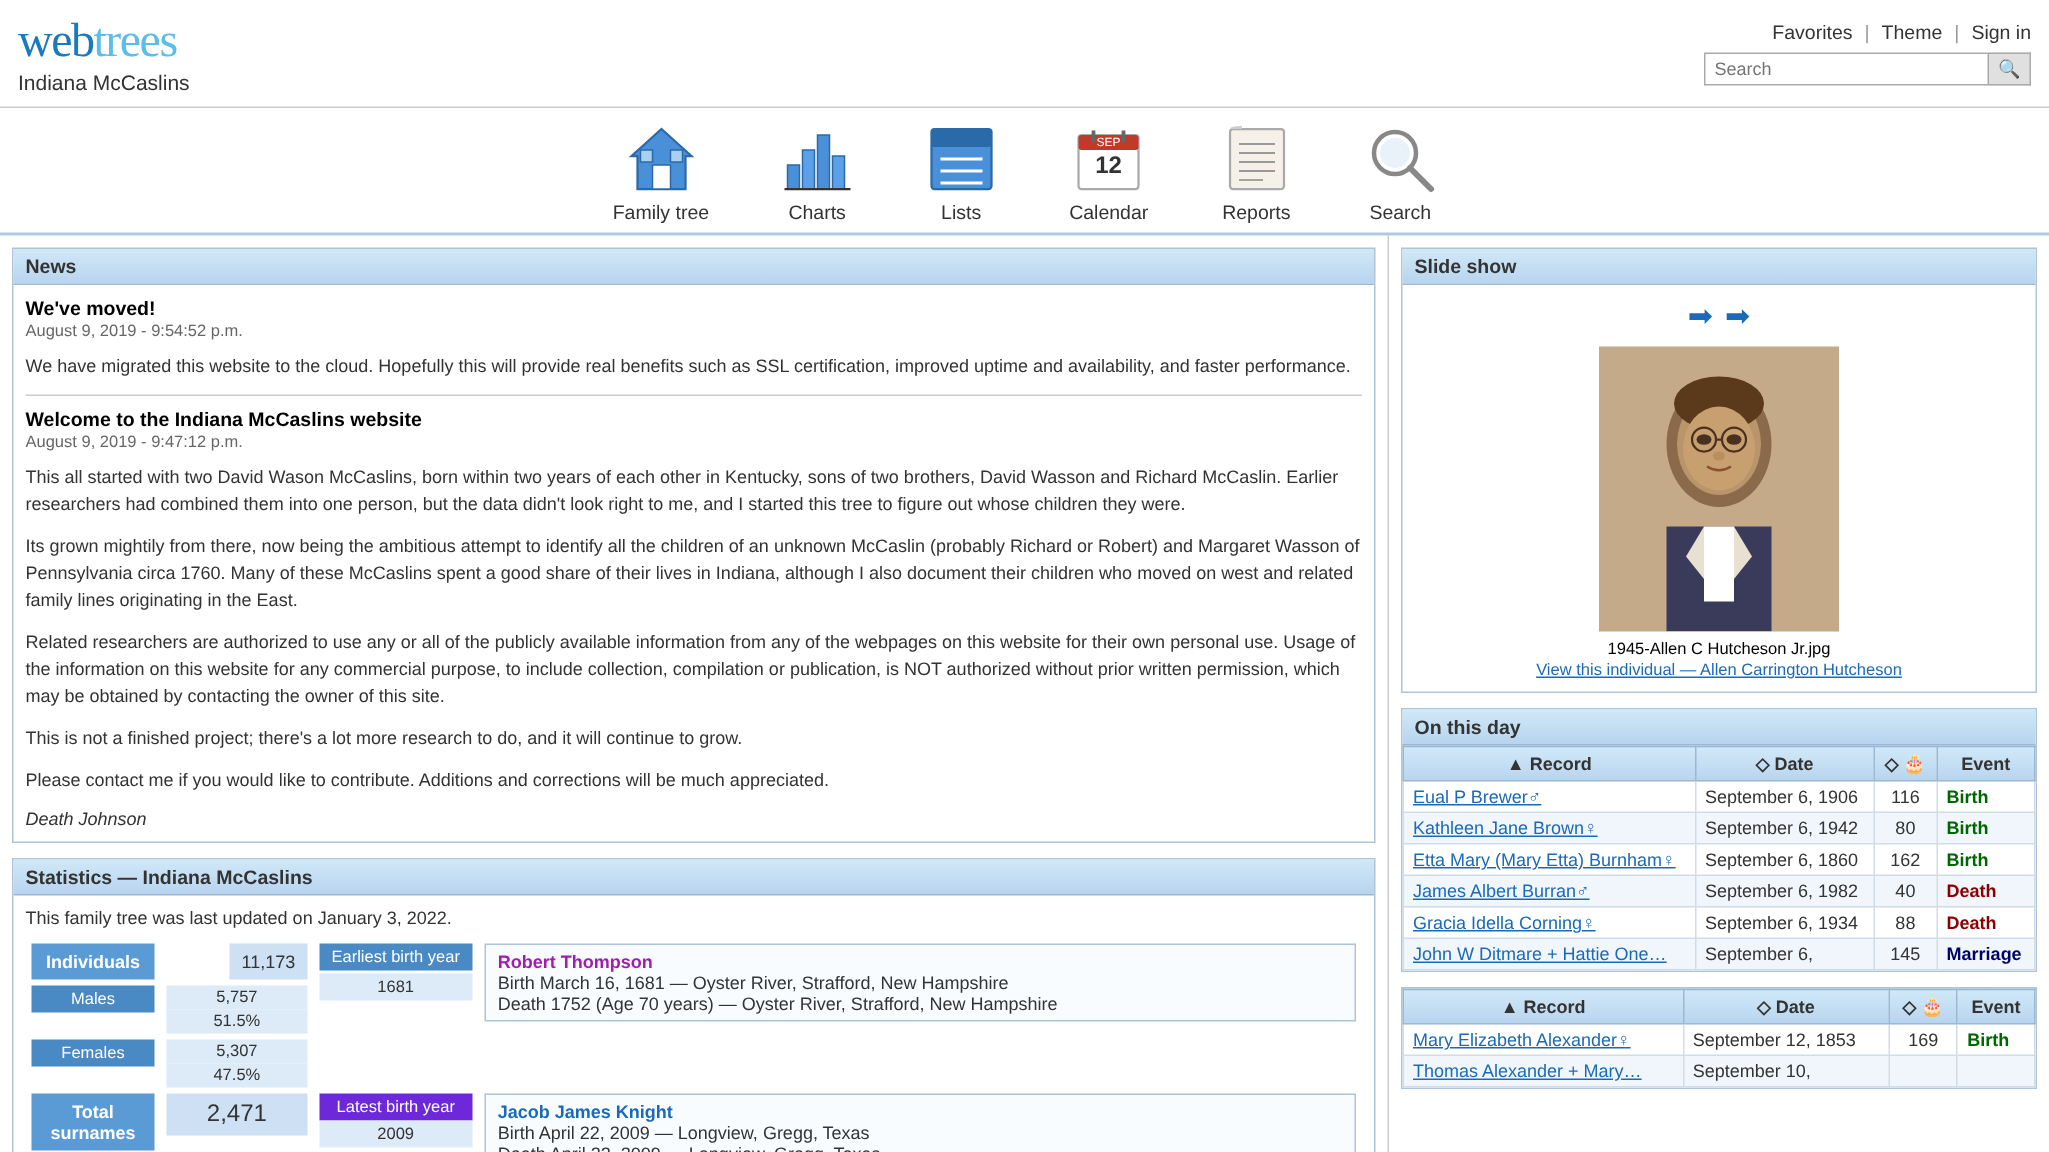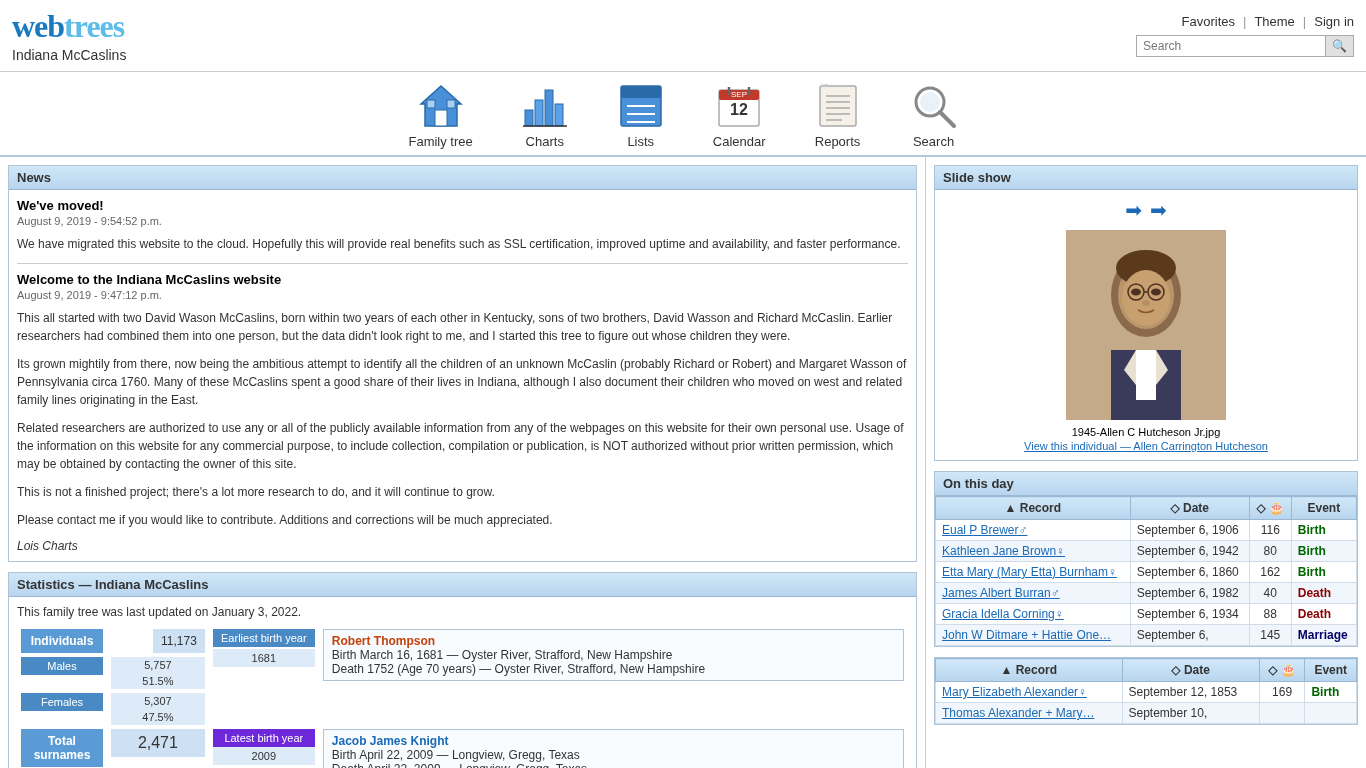--- a/index.html
+++ b/index.html
@@ -9,21 +9,21 @@
     #header {
       background: #fff;
       padding: 8px 12px;
       display: flex;
       align-items: center;
       justify-content: space-between;
       border-bottom: 1px solid #ccc;
     }
     #logo-text {
       font-size: 32px;
-      font-weight: bold;
+      font-weight: normal;
       color: #1a7abf;
       font-family: Georgia, serif;
       letter-spacing: -1px;
     }
     #logo-text span { color: #5bbde8; }
     #site-title {
       font-size: 14px;
       color: #333;
       margin-top: 2px;
     }
@@ -315,21 +315,21 @@
         <hr class="news-divider">
 
         <div>
           <div class="news-item-title">Welcome to the Indiana McCaslins website</div>
           <div class="news-item-date">August 9, 2019 - 9:47:12 p.m.</div>
           <div class="news-item-text">This all started with two David Wason McCaslins, born within two years of each other in Kentucky, sons of two brothers, David Wasson and Richard McCaslin. Earlier researchers had combined them into one person, but the data didn't look right to me, and I started this tree to figure out whose children they were.</div>
           <div class="news-item-text">Its grown mightily from there, now being the ambitious attempt to identify all the children of an unknown McCaslin (probably Richard or Robert) and Margaret Wasson of Pennsylvania circa 1760. Many of these McCaslins spent a good share of their lives in Indiana, although I also document their children who moved on west and related family lines originating in the East.</div>
           <div class="news-item-text">Related researchers are authorized to use any or all of the publicly available information from any of the webpages on this website for their own personal use. Usage of the information on this website for any commercial purpose, to include collection, compilation or publication, is NOT authorized without prior written permission, which may be obtained by contacting the owner of this site.</div>
           <div class="news-item-text">This is not a finished project; there's a lot more research to do, and it will continue to grow.</div>
           <div class="news-item-text">Please contact me if you would like to contribute. Additions and corrections will be much appreciated.</div>
-          <div class="signature">Lois Charts</div>
+          <div class="signature">Death Johnson</div>
         </div>
       </div>
     </div>
 
     <div class="section-box">
       <div class="section-header">Statistics — Indiana McCaslins</div>
       <div class="section-body">
         <div class="stats-intro">This family tree was last updated on January 3, 2022.</div>
         <table class="stats-full">
           <tbody>
@@ -339,21 +339,21 @@
             </td>
             <td style="width:60px">
               <div style="background:#cde0f4;font-size:12px;padding:5px 8px;text-align:center;margin-left:42px;">11,173</div>
             </td>
             <td rowspan="3" style="width:110px;vertical-align:top;">
               <div style="background:#4a8ac4;color:#fff;font-size:11px;padding:3px 6px;text-align:center;margin-bottom:2px;">Earliest birth year</div>
               <div style="background:#ddeaf8;font-size:11px;padding:3px 6px;text-align:center;">1681</div>
             </td>
             <td rowspan="3">
               <div style="border:1px solid #b0c4d8;background:#f8fcff;padding:4px 8px;font-size:12px;">
-                <div style="font-weight:bold;color:#c2410c;">Robert Thompson</div>
+                <div style="font-weight:bold;color:#a21caf;">Robert Thompson</div>
                 <div>Birth  March 16, 1681 — Oyster River, Strafford, New Hampshire</div>
                 <div>Death  1752 (Age 70 years) — Oyster River, Strafford, New Hampshire</div>
               </div>
             </td>
           </tr>
           <tr>
             <td>
               <div style="background:#4a8ac4;color:#fff;font-size:11px;padding:3px 6px;text-align:center;">Males</div>
             </td>
             <td>

